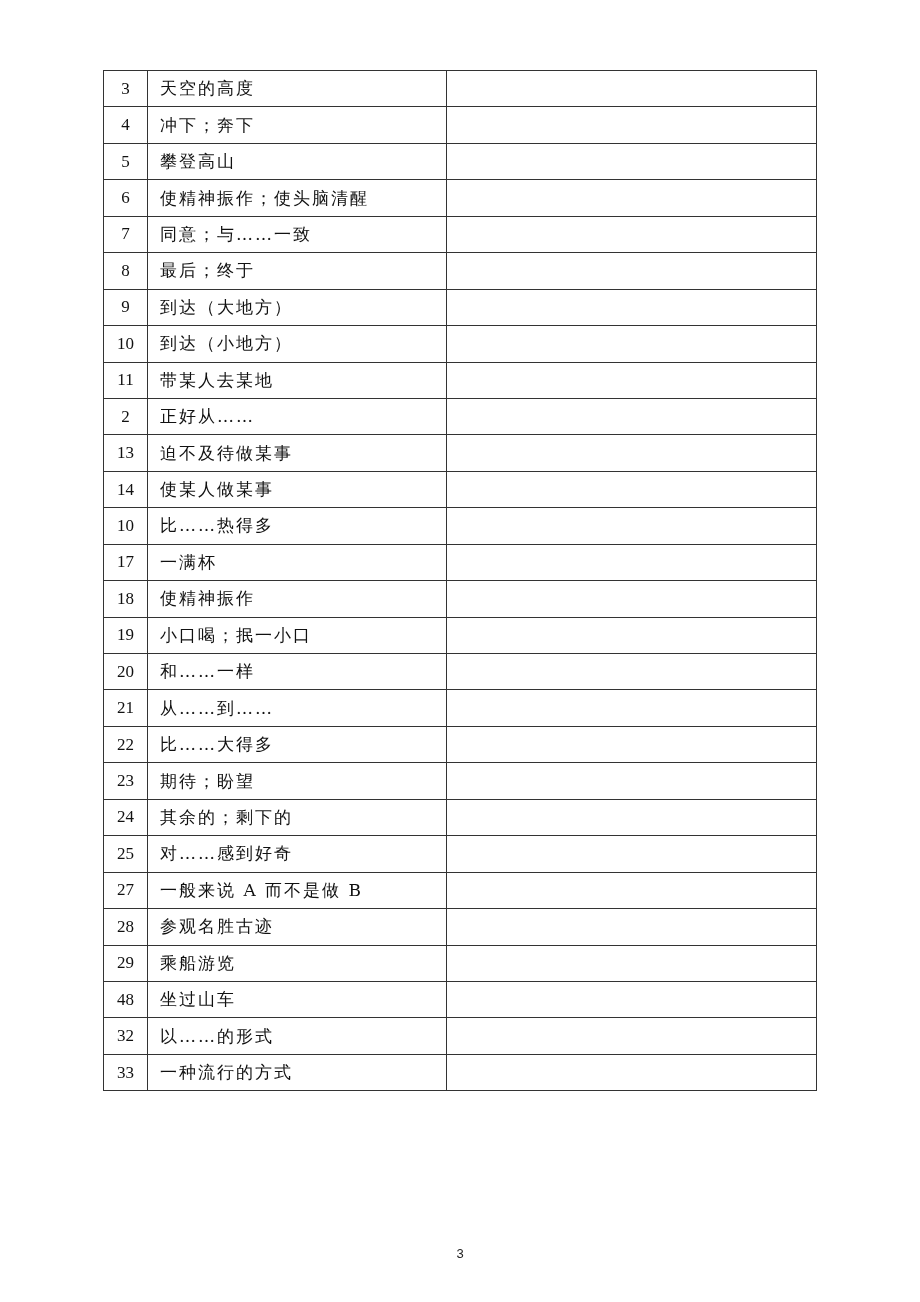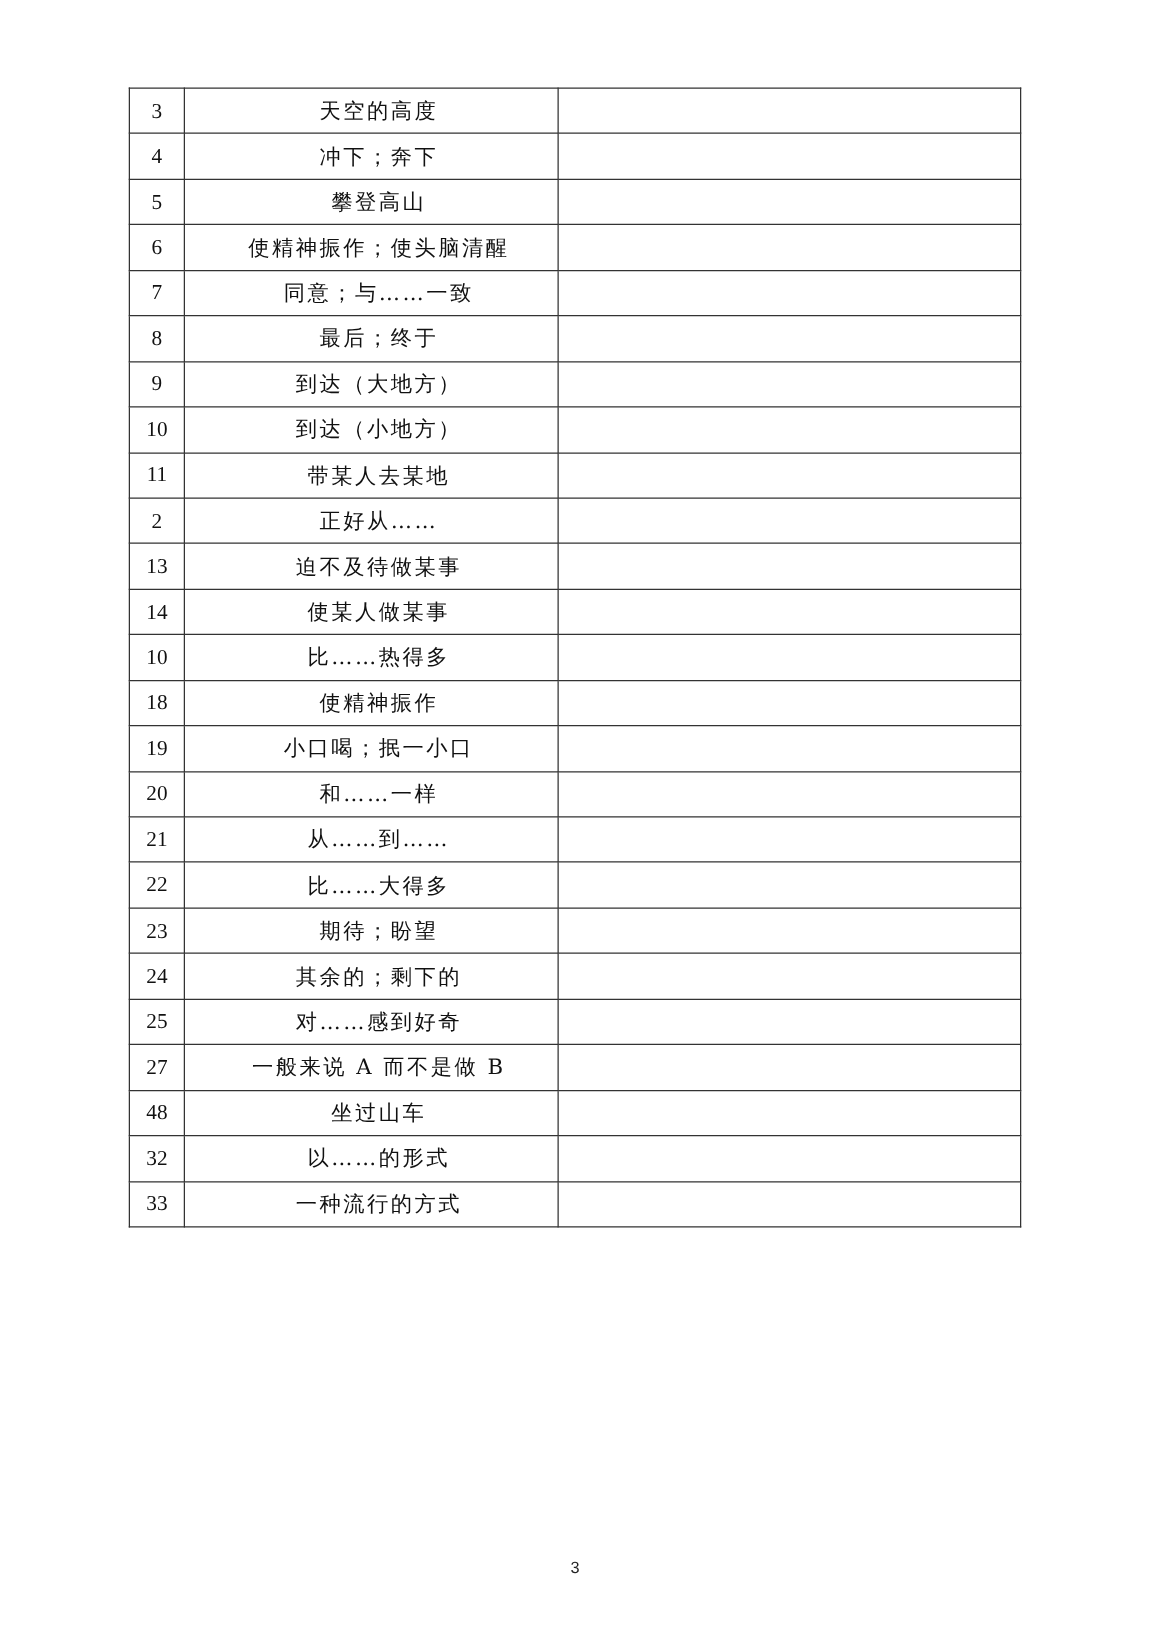--- a/index.html
+++ b/index.html
@@ -13,21 +13,21 @@
   .vocab-table td {
     border: 1px solid #333;
     height: 35.45px;
     padding: 0;
     font-size: 17px;
     vertical-align: middle;
     white-space: nowrap;
     overflow: hidden;
   }
   .col-num { width: 43px; text-align: center; font-family: "Liberation Serif", serif; font-size: 17px; }
-  .col-cn { width: 286px; padding-left: 12px !important; letter-spacing: 2px; text-align: center; }
+  .col-cn { width: 286px; padding-left: 12px !important; letter-spacing: 2px; }
   .col-en { width: auto; }
   .page-number {
     position: absolute; top: 1246px; left: 0; width: 920px;
     text-align: center; font-family: "Liberation Sans", sans-serif; font-size: 13px; color: #222;
   }
 </style>
 </head>
 <body>
 
 <table class="vocab-table">
@@ -91,20 +91,25 @@
         <td class="col-num">14</td>
         <td class="col-cn">使某人做某事</td>
         <td class="col-en"></td>
       </tr>
       <tr>
         <td class="col-num">10</td>
         <td class="col-cn">比……热得多</td>
         <td class="col-en"></td>
       </tr>
       <tr>
+        <td class="col-num">17</td>
+        <td class="col-cn">一满杯</td>
+        <td class="col-en"></td>
+      </tr>
+      <tr>
         <td class="col-num">18</td>
         <td class="col-cn">使精神振作</td>
         <td class="col-en"></td>
       </tr>
       <tr>
         <td class="col-num">19</td>
         <td class="col-cn">小口喝；抿一小口</td>
         <td class="col-en"></td>
       </tr>
       <tr>
@@ -136,20 +141,30 @@
         <td class="col-num">25</td>
         <td class="col-cn">对……感到好奇</td>
         <td class="col-en"></td>
       </tr>
       <tr>
         <td class="col-num">27</td>
         <td class="col-cn">一般来说 A 而不是做 B</td>
         <td class="col-en"></td>
       </tr>
       <tr>
+        <td class="col-num">28</td>
+        <td class="col-cn">参观名胜古迹</td>
+        <td class="col-en"></td>
+      </tr>
+      <tr>
+        <td class="col-num">29</td>
+        <td class="col-cn">乘船游览</td>
+        <td class="col-en"></td>
+      </tr>
+      <tr>
         <td class="col-num">48</td>
         <td class="col-cn">坐过山车</td>
         <td class="col-en"></td>
       </tr>
       <tr>
         <td class="col-num">32</td>
         <td class="col-cn">以……的形式</td>
         <td class="col-en"></td>
       </tr>
       <tr>

